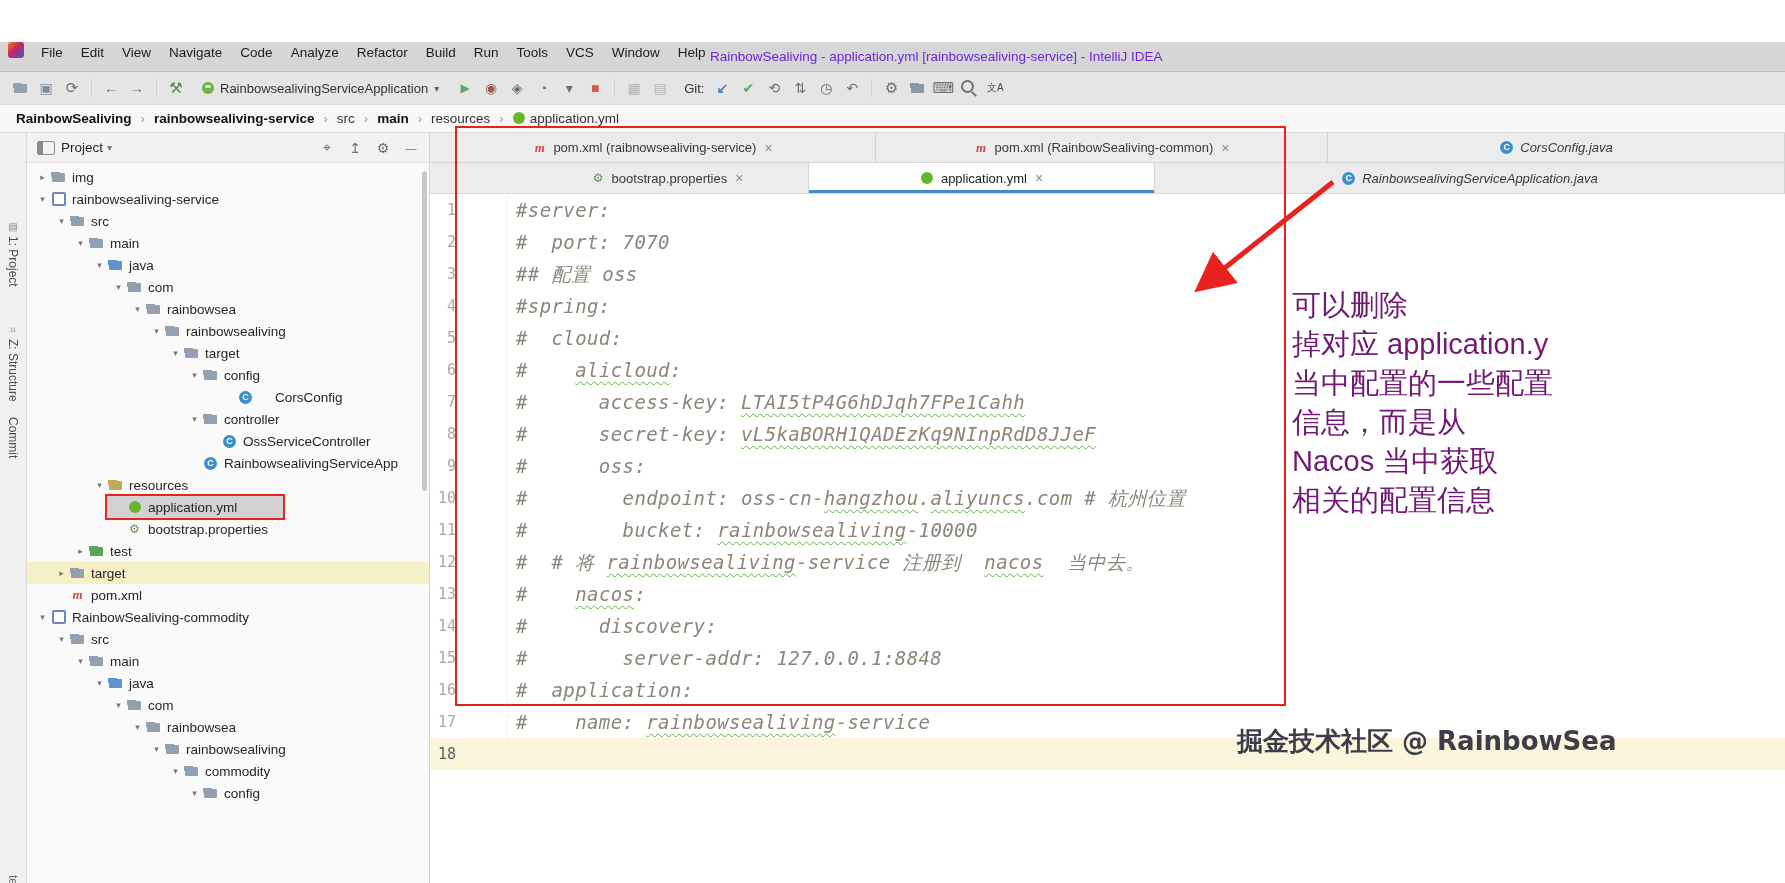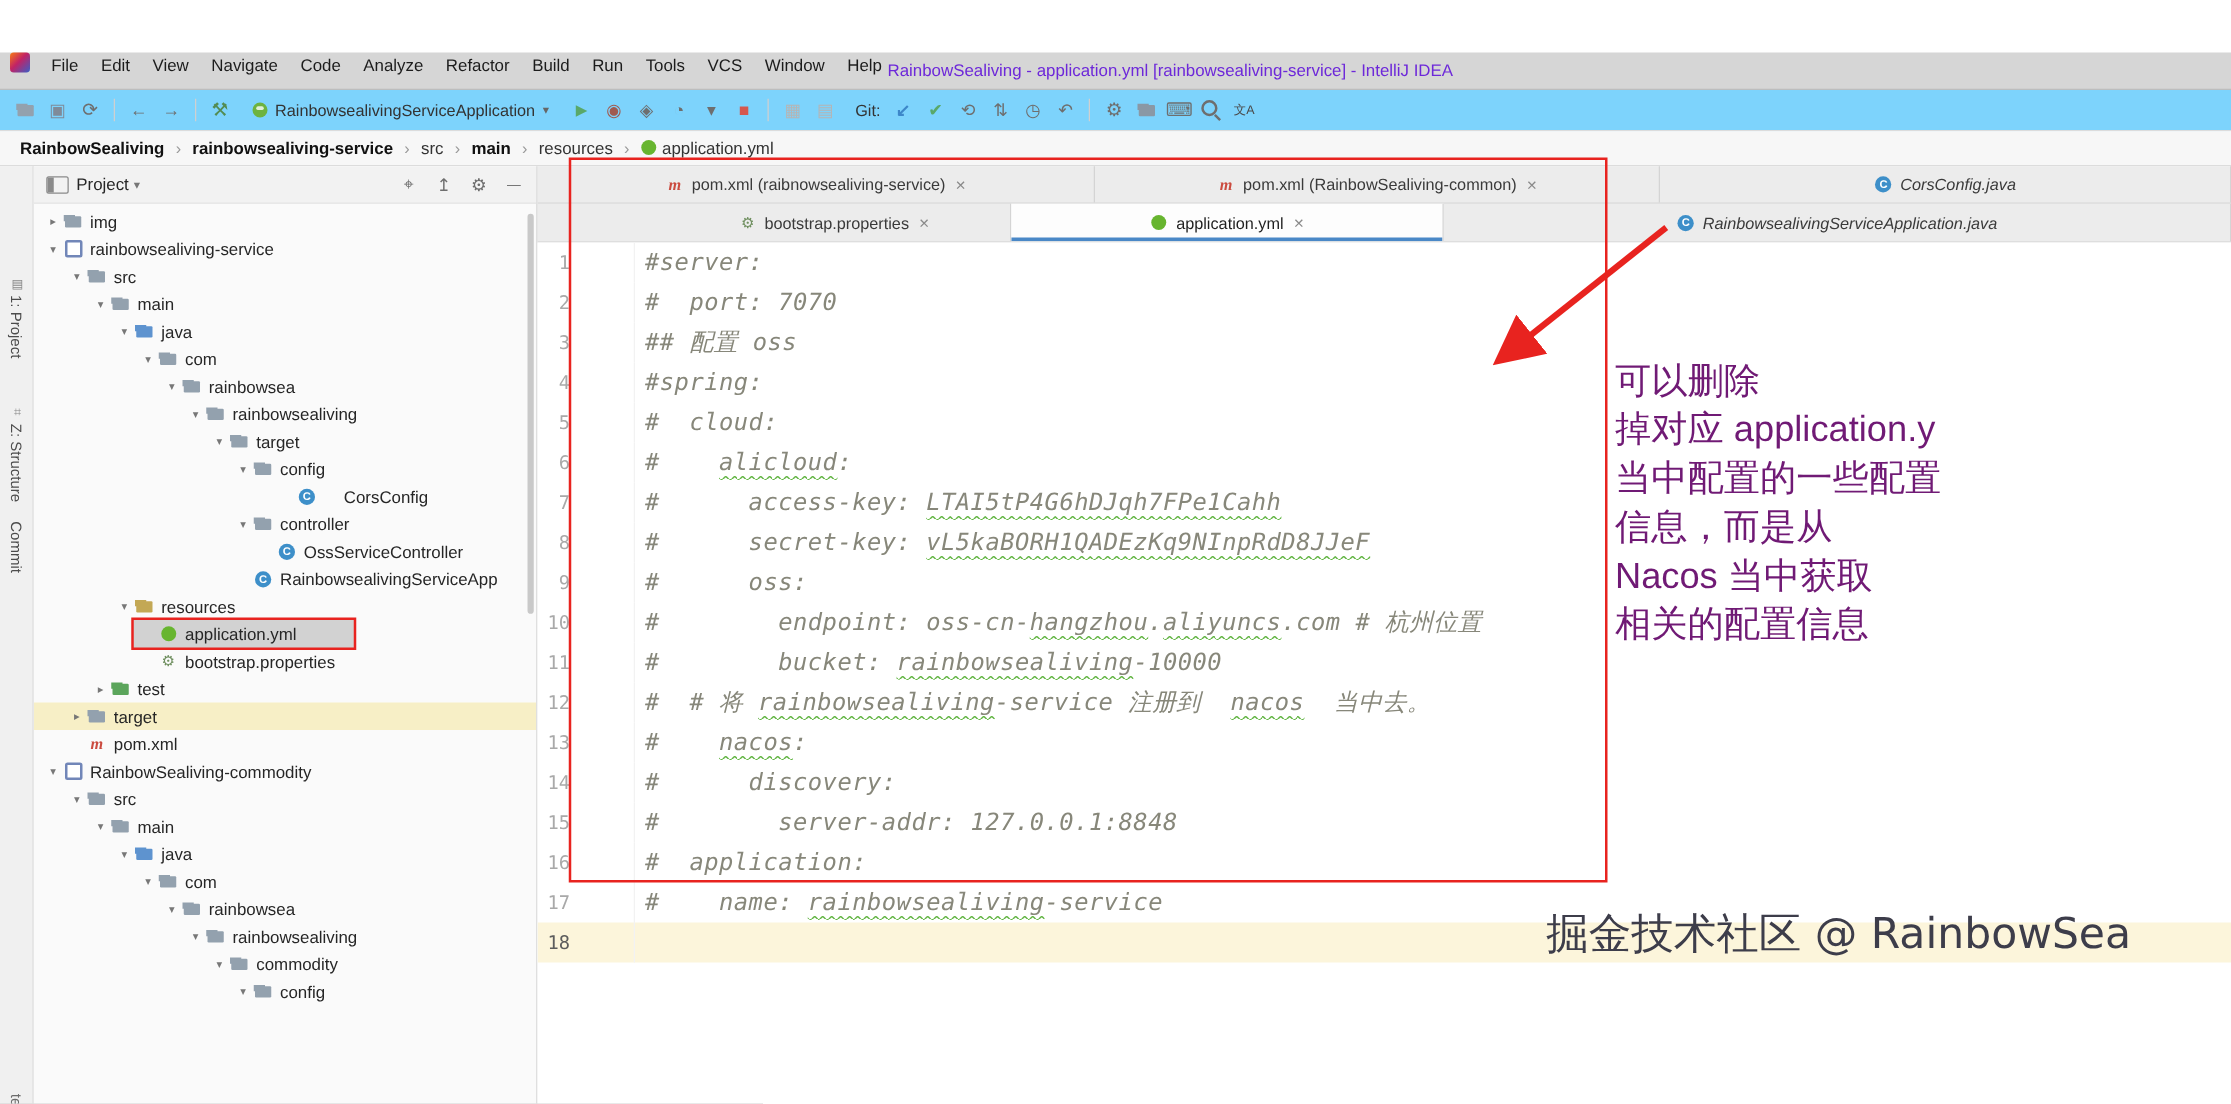--- a/index.html
+++ b/index.html
@@ -11,21 +11,21 @@
   }
   
   .titlebar{height:30px; background:#d6d6d6; border-bottom:1px solid #bdbdbd;
     display:flex; padding-left:8px; position:relative;margin-top:42px;}
   .winicon{width:16px;height:16px;border-radius:3px;margin-right:8px;flex:none;
     background:linear-gradient(135deg,#f97a12,#c22365 45%,#3a5fc8);}
   .menu-item{font-size:13.5px; color:#1c1c1c; padding:3px 9px; border-radius:3px;}
   .wtitle{position:absolute; left:710px; top:0; height:30px; line-height:30px;
     font-size:13.5px; color:#6d28d9; white-space:nowrap;}
   
-  .toolbar{height:33px; background:#7dd3fc; border-bottom:1px solid #dcdcdc;
+  .toolbar{height:33px; background:#e5e5e5; border-bottom:1px solid #dcdcdc;
     display:flex; align-items:center; padding-left:8px; gap:2px;}
   .tic{width:24px;height:24px;display:inline-flex;align-items:center;justify-content:center;
     border-radius:3px;font-size:14px;color:#6e6e6e;position:relative;flex:none;}
   .tdiv{width:1px;height:18px;background:#d0d0d0;margin:0 5px;flex:none;}
   .tic-folder::before{content:"";width:13px;height:9px;background:#93a1ae;border-radius:1px;
     box-shadow:-3px -3px 0 -2px #93a1ae;}
   .tic-save::before{content:"▣";color:#7f8b99;}
   .tic-sync::before{content:"⟳";font-size:15px;}
   .tic-back::before{content:"←";}
   .tic-forward::before{content:"→";}
@@ -140,21 +140,21 @@
   .gsp{width:52px;flex:none;border-right:1px solid #f2f2f2;}
   .code{white-space:pre;font-family:"DejaVu Sans Mono",monospace;font-style:italic;font-size:19px;
     letter-spacing:.4px;color:#87877a;padding-left:8px;line-height:32px;}
   .sq{text-decoration:underline wavy #62b543 1px;text-underline-offset:4px;}
   
   .redbox{position:absolute;left:455px;top:126px;width:831px;height:580px;
     border:2.5px solid #e8231f;pointer-events:none;z-index:6;}
   .redarrow{position:absolute;left:1180px;top:168px;z-index:6;pointer-events:none;}
   .note{position:absolute;left:1292px;top:286px;z-index:6;width:490px;
     font-size:29px;line-height:39px;color:#701a75;font-family:Liberation Sans, sans-serif;}
-  .watermark{position:absolute;left:1237px;top:724px;z-index:6;font-size:34px;font-weight:normal;
+  .watermark{position:absolute;left:1237px;top:724px;z-index:6;font-size:26px;font-weight:bold;
     color:#3d3d4a;font-family:"DejaVu Sans",sans-serif;}
 </style>
 </head>
 <body>
 
 <div id="app">
 
   <div class="titlebar">
     <span class="winicon"></span>
     <nav id="menubar" style="display:flex;">

